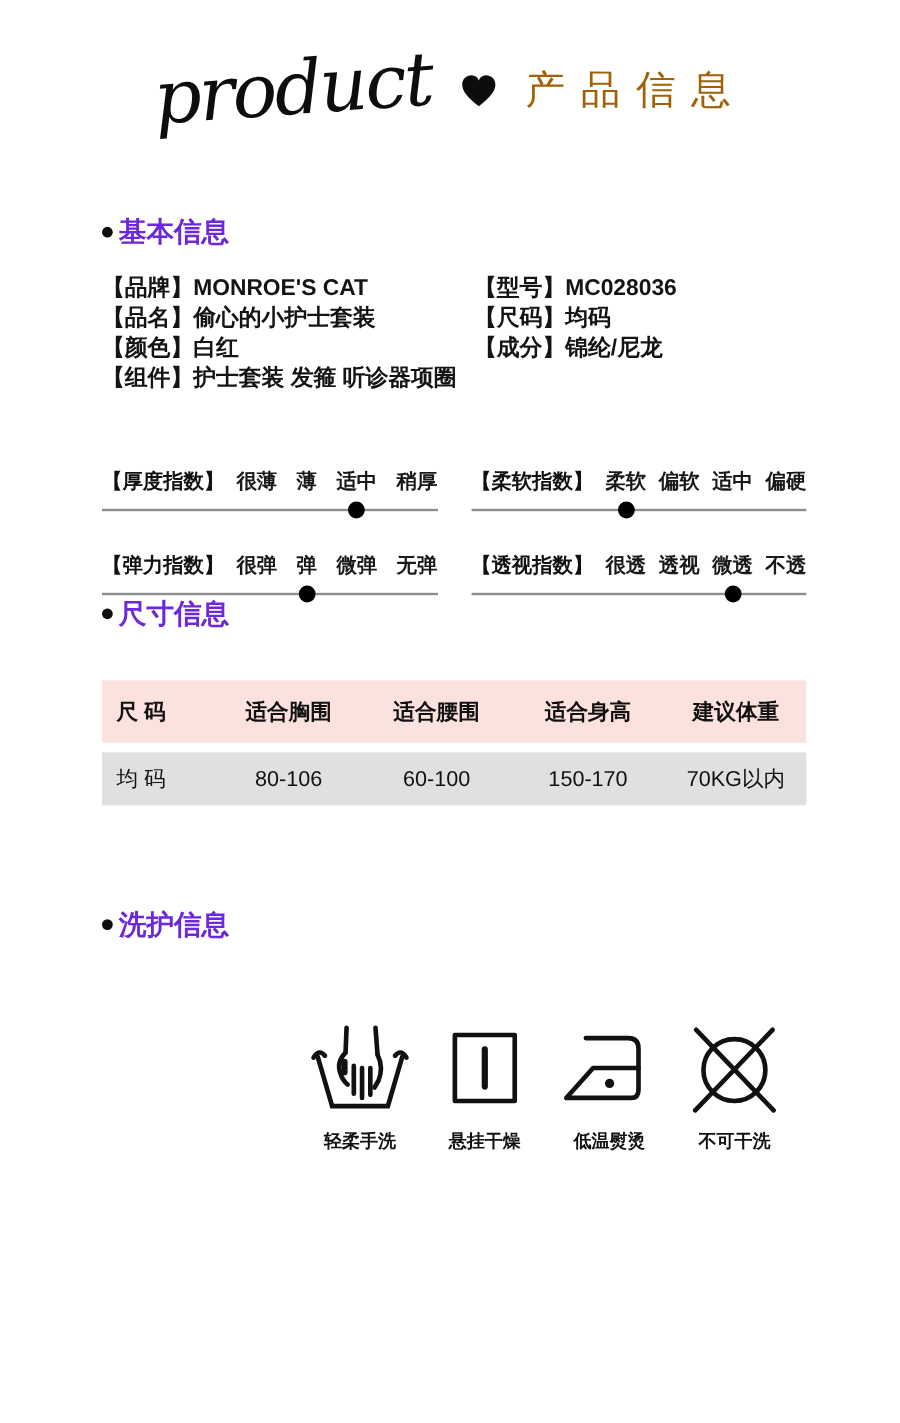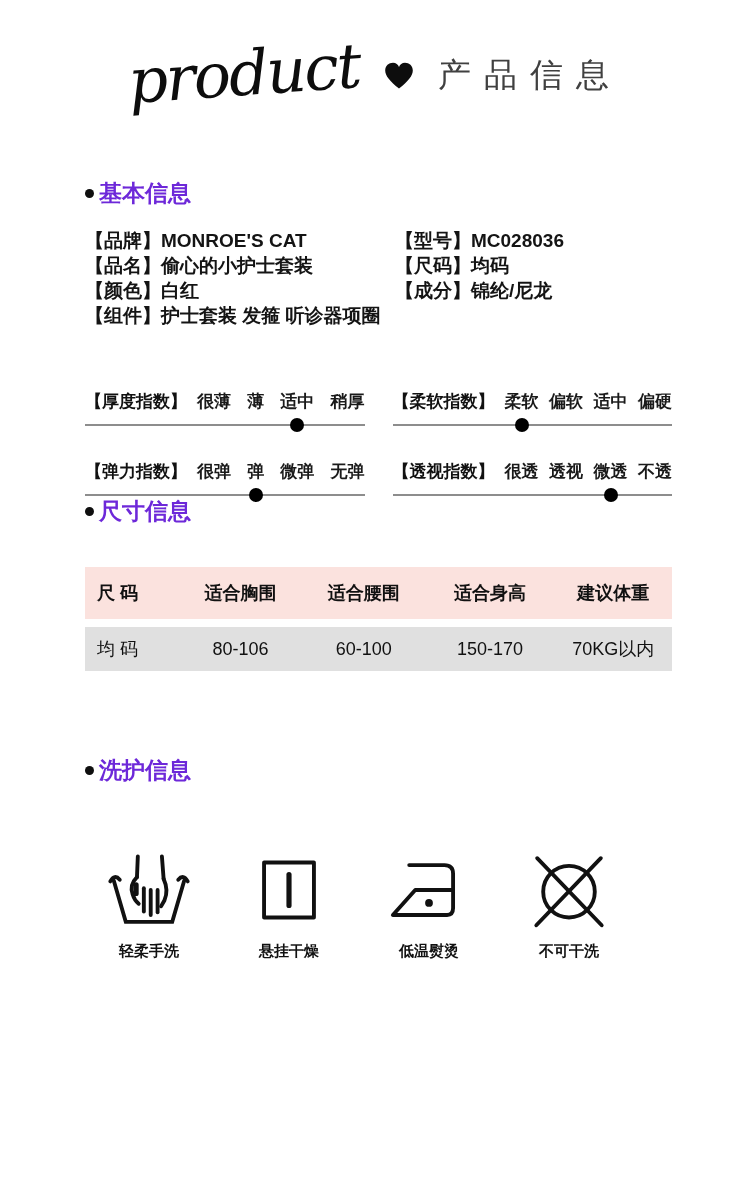--- a/index.html
+++ b/index.html
@@ -14,21 +14,21 @@
     padding-top:30px; display:flex; align-items:center; justify-content:center;
     gap:24px; height:118px;
   }
   .script-word {
     font-family:"DejaVu Serif","Liberation Serif",serif;
     font-style:italic; font-size:62px; font-weight:400; color:#0d0d0d;
     transform:rotate(-4deg); letter-spacing:-2px; line-height:1;
   }
   .heart { width:30px; height:28px; margin-top:4px; }
   .header-title {
-    font-size:33px; letter-spacing:13px; color:#404040; font-weight:400;
+    font-size:33px; letter-spacing:13px; color:#a16207; font-weight:400;
     margin-top:2px; white-space:nowrap;
   }
   
   .content { padding:0 78px 0 85px; }
   .section-title {
     display:flex; align-items:center; font-size:23px; font-weight:700; color:#6d28d9;
   }
   .section-title .dot {
     width:9px; height:9px; background:#0f0f0f; border-radius:50%;
     display:inline-block; margin-right:5px; flex:0 0 auto;
@@ -67,23 +67,22 @@
   .size-row {
     display:grid; grid-template-columns:16% 21% 21% 22% 20%;
     align-items:center;
   }
   .size-row .cell { text-align:center; }
   .size-row .cell:first-child { text-align:left; padding-left:12px; }
   .size-head { background:#fbe2de; height:52px; font-weight:700; }
   .size-data { background:#e0e0e0; height:44px; margin-top:8px; font-weight:500; }
   
   .care-row {
-    margin-top:64px; display:flex; justify-content:flex-start;
+    margin-top:64px; display:flex; justify-content:flex-end;
     padding:0 8px 0 12px;
-    gap:36px;
   }
   .care-item { display:flex; flex-direction:column; align-items:center; width:104px; }
   .care-item svg { width:86px; height:80px; }
   .care-label { margin-top:12px; font-size:15px; font-weight:700; white-space:nowrap; }
 </style>
 </head>
 <body>
 
 <div class="page">
 

